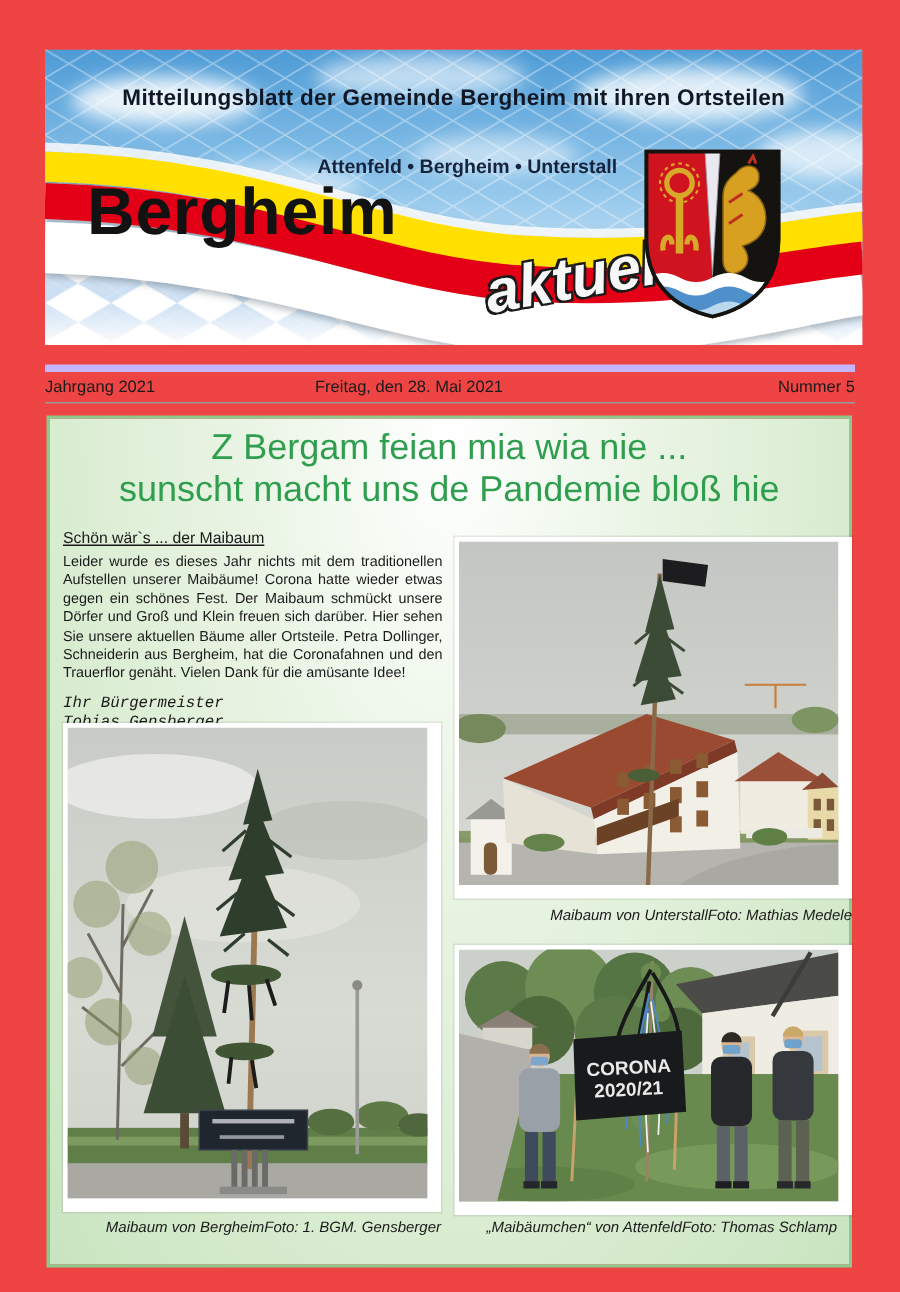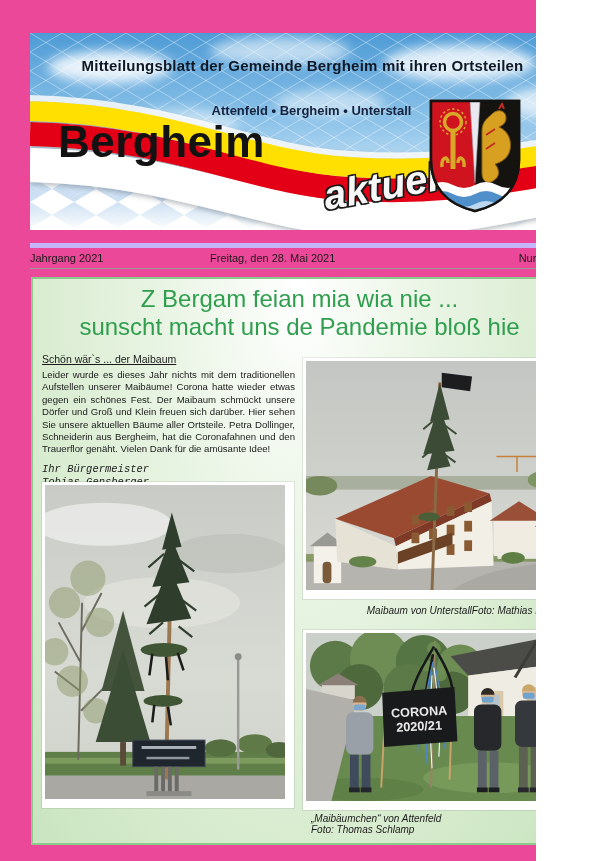--- a/index.html
+++ b/index.html
@@ -1,16 +1,16 @@
 <!DOCTYPE html>
 <html><head>
 <meta charset="utf-8">
 <style>
   html,body{margin:0;padding:0;background:#ffffff;}
-  #page{position:relative;width:536px;height:861px;background:#ec4899;overflow:hidden;
+  #page{position:relative;width:600px;height:861px;background:#ef4444;overflow:hidden;
         font-family:"Liberation Sans",sans-serif;color:#1a1a1a;}
   .abs{position:absolute;}
 
   
   #masthead{left:30px;top:33px;width:545px;height:197px;}
   #masthead svg.bg{position:absolute;left:0;top:0;}
   .topline{left:0;right:0;top:24px;text-align:center;font-size:15px;font-weight:bold;
            color:#101826;letter-spacing:.2px;}
   .districts{left:0;right:0;top:70px;text-align:center;padding-left:18px;font-size:13px;
              font-weight:bold;color:#16233e;}
@@ -40,21 +40,21 @@
   .signature{font-size:10.5px;font-style:italic;line-height:1.25;margin-top:7px;font-family:Liberation Mono, monospace;}
   .photo-frame{background:#ffffff;padding:3px;box-shadow:0 0 0 1px rgba(0,0,0,.08);}
   .photo-frame svg{display:block;}
   #fig-bergheim{left:9px;top:203px;width:246px;height:320px;}
   #fig-unterstall{left:270px;top:79px;width:259px;height:235px;}
   #fig-attenfeld{left:270px;top:351px;width:259px;height:174px;}
   .caption-row{display:flex;justify-content:flex-end;font-size:10px;font-style:italic;
                color:#1a1a1a;}
   #cap-unterstall{left:270px;top:326px;width:265px;}
   #cap-bergheim{left:9px;top:534px;width:252px;}
-  #cap-attenfeld{left:278px;top:534px;width:265px;flex-direction:column;}
+  #cap-attenfeld{left:260px;top:534px;width:265px;}
 </style>
 </head>
 <body>
 
 <div id="page">
 
   <div id="masthead" class="abs">
     <svg class="bg" width="545" height="197" viewBox="0 0 545 197">
       <defs>
         <linearGradient id="skyg" x1="0" y1="0" x2="0" y2="1">
@@ -292,20 +292,24 @@
         <rect x="104" y="277" width="44" height="2.5" fill="#dfe3e8" opacity=".6"></rect>
         <g fill="#6a6a66">
           <rect x="112" y="287" width="4" height="26"></rect>
             <rect x="119" y="287" width="4" height="26"></rect>
           <rect x="126" y="287" width="4" height="26"></rect>
             <rect x="133" y="287" width="4" height="26"></rect>
         </g>
         <rect x="104" y="312" width="46" height="5" fill="#8a8a86"></rect>
       </svg>
     </div>
+    <div id="cap-bergheim" class="abs caption-row">
+      <span>Maibaum von Bergheim</span>
+      <span>Foto: 1. BGM. Gensberger</span>
+    </div>
 
     <div id="fig-attenfeld" class="abs photo-frame">
       <svg width="253" height="168" viewBox="0 0 259 174" preserveAspectRatio="none">
         <rect width="259" height="174" fill="#ccd0ca"></rect>
 
         <g>
           <circle cx="30" cy="34" r="26" fill="#5c7a47"></circle>
             <circle cx="75" cy="26" r="30" fill="#6d8d55"></circle>
           <circle cx="120" cy="30" r="28" fill="#567545"></circle>
             <circle cx="158" cy="36" r="24" fill="#6d8d55"></circle>

